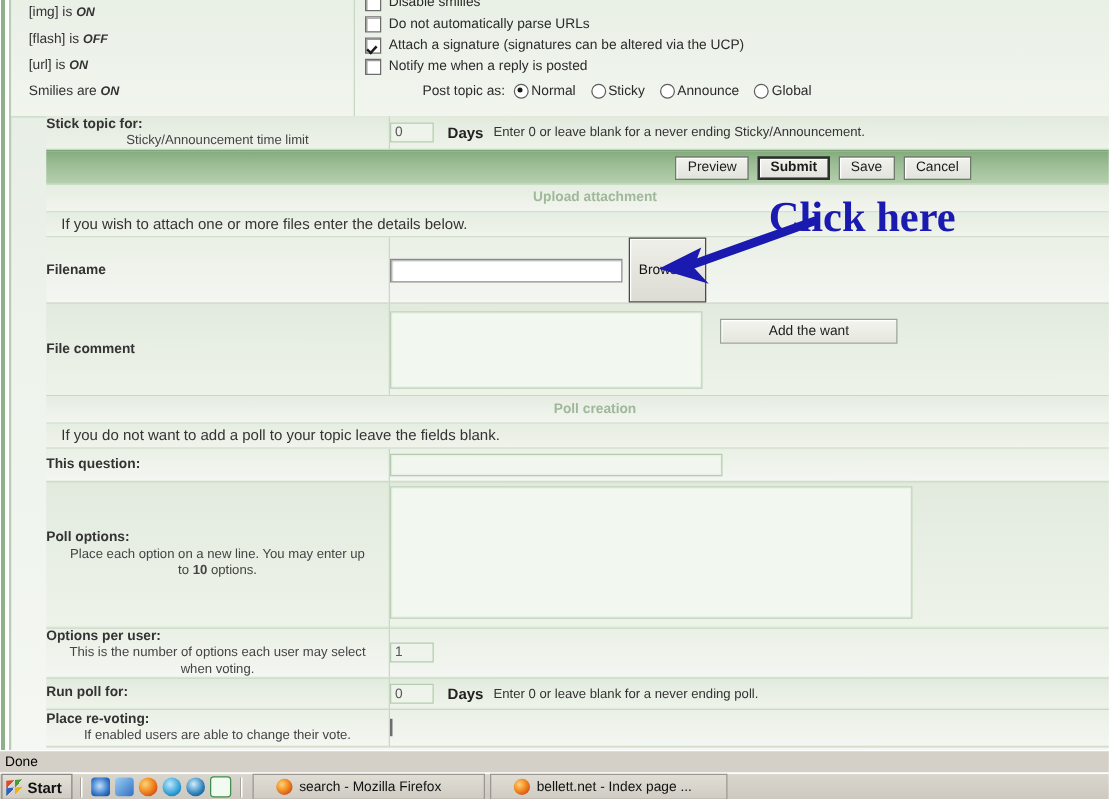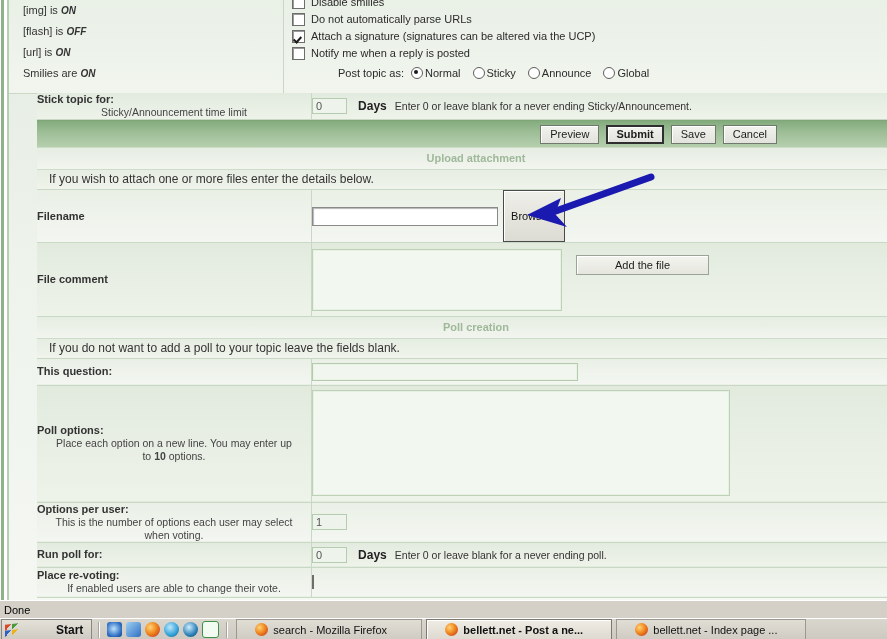--- a/index.html
+++ b/index.html
@@ -107,21 +107,21 @@
   
   #statusbar{position:absolute;left:0;top:600px;width:887px;height:18px;
     background:#d4d0c8;border-top:1px solid #ffffff;
     font-size:11px;color:#000;line-height:18px;padding-left:4px;box-sizing:border-box;}
   
   #taskbar{position:absolute;left:0;top:618px;width:887px;height:21px;
     background:linear-gradient(180deg,#d9d6ce 0%,#cdc9c0 100%);
     border-top:1px solid #ffffff;display:flex;align-items:center;}
   .start{display:flex;align-items:center;height:19px;margin:0 2px 0 1px;padding:0 8px 0 3px;
     background:linear-gradient(180deg,#e4e1d9 0%,#cfcbc2 100%);
-    border:1px solid #8a8681;font-weight:bold;font-size:12px;color:#111;gap:34px;}
+    border:1px solid #8a8681;font-weight:bold;font-size:12px;color:#111;}
   .winflag{width:13px;height:12px;margin-right:4px;display:inline-block;
     background:
       linear-gradient(135deg,#d94a2b 0 50%,transparent 50%) 0 0/7px 6px no-repeat,
       linear-gradient(135deg,#4a9b3c 0 50%,transparent 50%) 7px 0/6px 6px no-repeat,
       linear-gradient(135deg,#2b63c4 0 50%,transparent 50%) 0 6px/7px 6px no-repeat,
       linear-gradient(135deg,#e8b11e 0 50%,transparent 50%) 7px 6px/6px 6px no-repeat;
     transform:skewY(-6deg);}
   .sep{width:2px;height:16px;margin:0 4px;
     background:linear-gradient(90deg,#a9a49c 0 1px,#ffffff 1px 2px);}
   .qlaunch{display:flex;align-items:center;gap:4px;padding:0 3px;}
@@ -219,21 +219,21 @@
           <button class="browse">Browse...</button>
         </td>
       </tr>
       <tr class="row row-a" style="height:74px">
         <td class="cell-l">
           <div class="lbl">File comment</div>
         </td>
         <td class="cell-r">
           <div style="display:flex;align-items:center;">
             <textarea class="ta" style="width: 244px; height: 56px; resize: none;"></textarea>
-            <button class="addfile" style="margin-left:14px;margin-bottom:30px;">Add the file</button>
+            <button class="addfile" style="margin-left:14px;margin-bottom:30px;">Add the want</button>
           </div>
         </td>
       </tr>
     </tbody>
       </table>
 
     <div class="secthead">Poll creation</div>
     <div class="note">If you do not want to add a poll to your topic leave the fields blank.</div>
 
     <table class="tbl">
@@ -283,20 +283,21 @@
         </td>
         <td class="cell-r">
           <span class="ck"></span>
         </td>
       </tr>
     </tbody>
       </table>
   </div>
 
   <div class="annot">
+    <div class="clickhere">Click here</div>
     <svg width="250" height="60" viewBox="0 0 250 60" style="position:absolute;left:0;top:14px;">
       <path d="M146 5 L48 40" stroke="#1a1ab0" stroke-width="7" stroke-linecap="round" fill="none"></path>
       <path d="M22 43 L56 26 L50 42 L62 55 Z" fill="#1a1ab0"></path>
     </svg>
   </div>
 </div>
 
 <div id="statusbar">
   <span>Done</span>
 </div>
@@ -313,21 +314,17 @@
     <span class="qi" style="border-radius:50%;background:radial-gradient(circle at 35% 35%,#ffd27a 0%,#f08a1e 45%,#d2491b 80%,#8c2b10 100%);"></span>
     <span class="qi" style="border-radius:50%;background:radial-gradient(circle at 40% 35%,#bfe8fb 0%,#2fa0d8 60%,#12527d 100%);"></span>
     <span class="qi" style="border-radius:50%;background:radial-gradient(circle at 40% 35%,#cfeefd 0%,#2a7fb8 60%,#0f3f66 100%);"></span>
     <span class="qi" style="background:#f2fbf2;border:1px solid #3f8f4a;"></span>
   </div>
   <div class="sep"></div>
   <div class="taskbtn" style="width:148px">
     <span class="ffico"></span>
     <span>search - Mozilla Firefox</span>
   </div>
-  <div class="taskbtn active" style="width:148px">
-    <span class="ffico"></span>
-    <span>bellett.net - Post a ne...</span>
-  </div>
   <div class="taskbtn" style="width:152px">
     <span class="ffico"></span>
     <span>bellett.net - Index page ...</span>
   </div>
 </div>
 
 </body></html>

